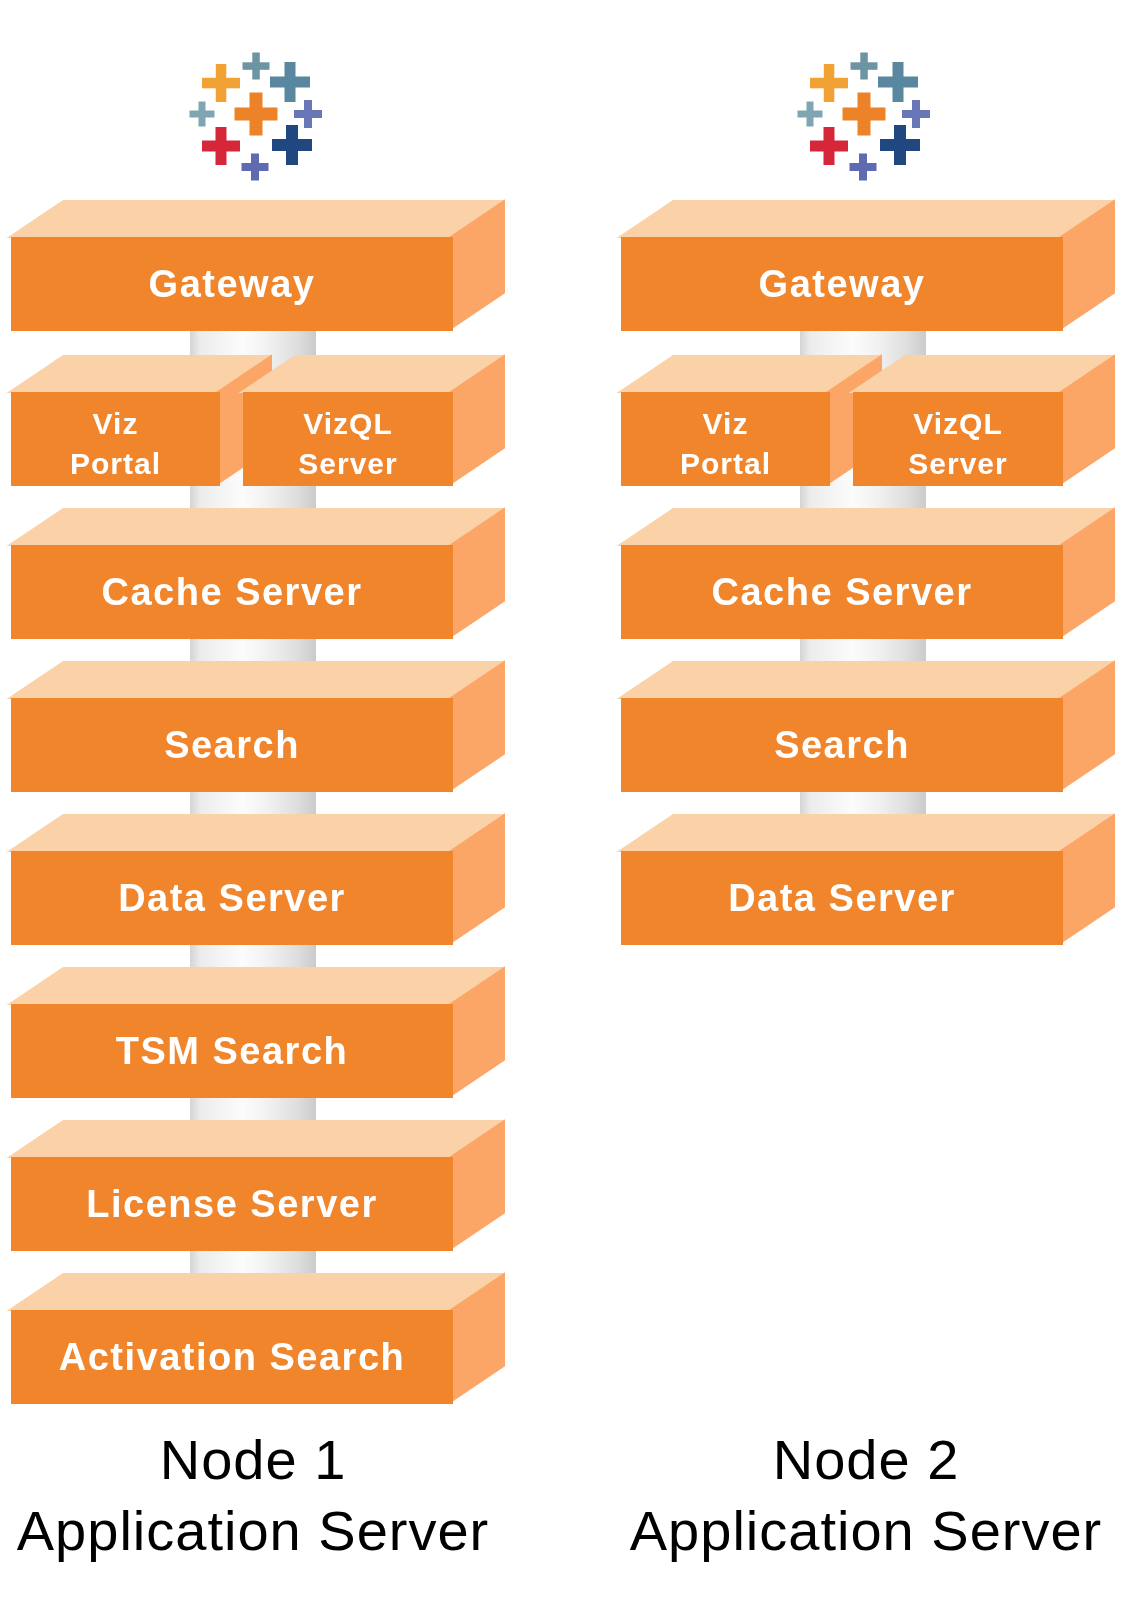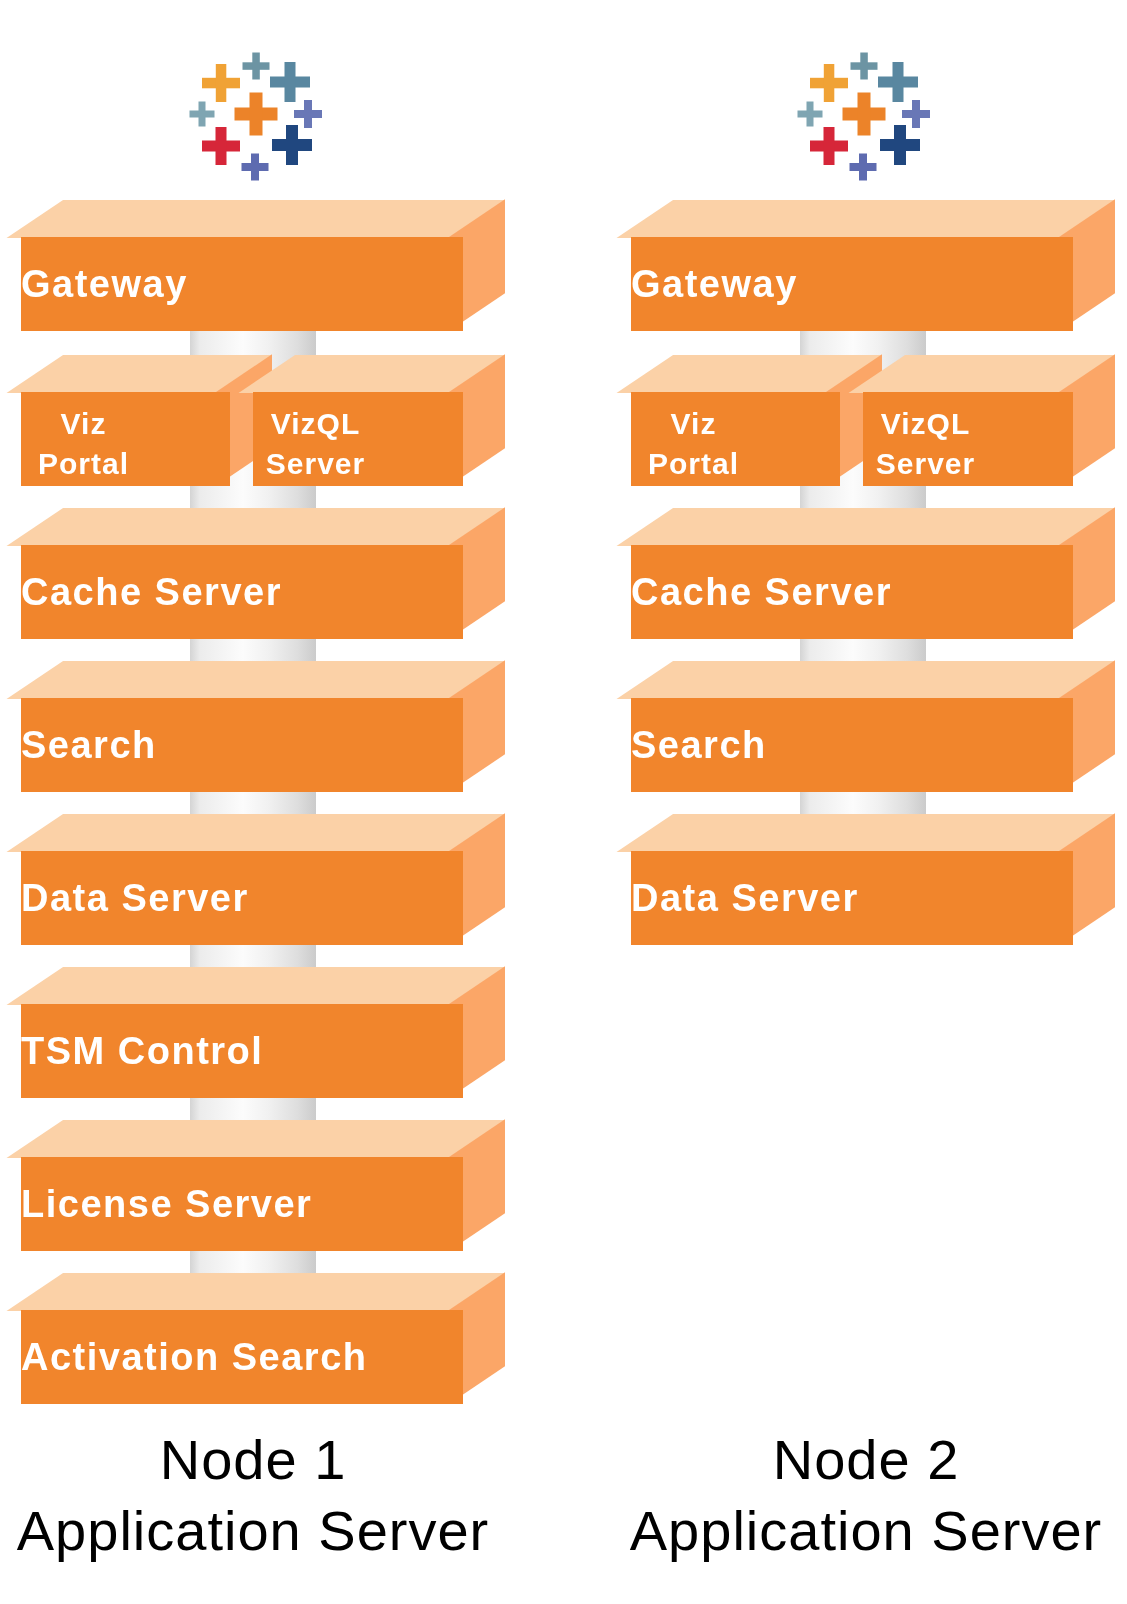--- a/index.html
+++ b/index.html
@@ -44,25 +44,26 @@
     transform-origin: 0 37px;
   }
   .face.side {
     left: calc(var(--w) - 1px); top: 37px;
     width: 56px; height: 94px;
     background: var(--block-side, #FBA667);
     transform: skewY(-33.95deg);
     transform-origin: 0 0;
   }
   .face.front {
-    left: 13px; top: 37px;
+    left: 3px; top: 37px;
     width: var(--w); height: 94px;
     background: var(--block-front, #F1852C);
     display: flex;
     align-items: center;
+    justify-content: center;
     text-align: center;
   }
   .block-label {
     color: var(--block-label, #ffffff);
     font-weight: bold;
   }
   .block.full .block-label {
     font-size: 38px;
     letter-spacing: 1.5px;
   }
@@ -183,21 +184,21 @@
       <div class="face side"></div>
       <div class="face front">
         <span class="block-label">Data Server</span>
       </div>
     </div>
 
     <div class="block full" style="left:8px; top:967px; --w:442px;">
       <div class="face top"></div>
       <div class="face side"></div>
       <div class="face front">
-        <span class="block-label">TSM Control</span>
+        <span class="block-label">TSM Search</span>
       </div>
     </div>
 
     <div class="block full" style="left:8px; top:1120px; --w:442px;">
       <div class="face top"></div>
       <div class="face side"></div>
       <div class="face front">
         <span class="block-label">License Server</span>
       </div>
     </div>

